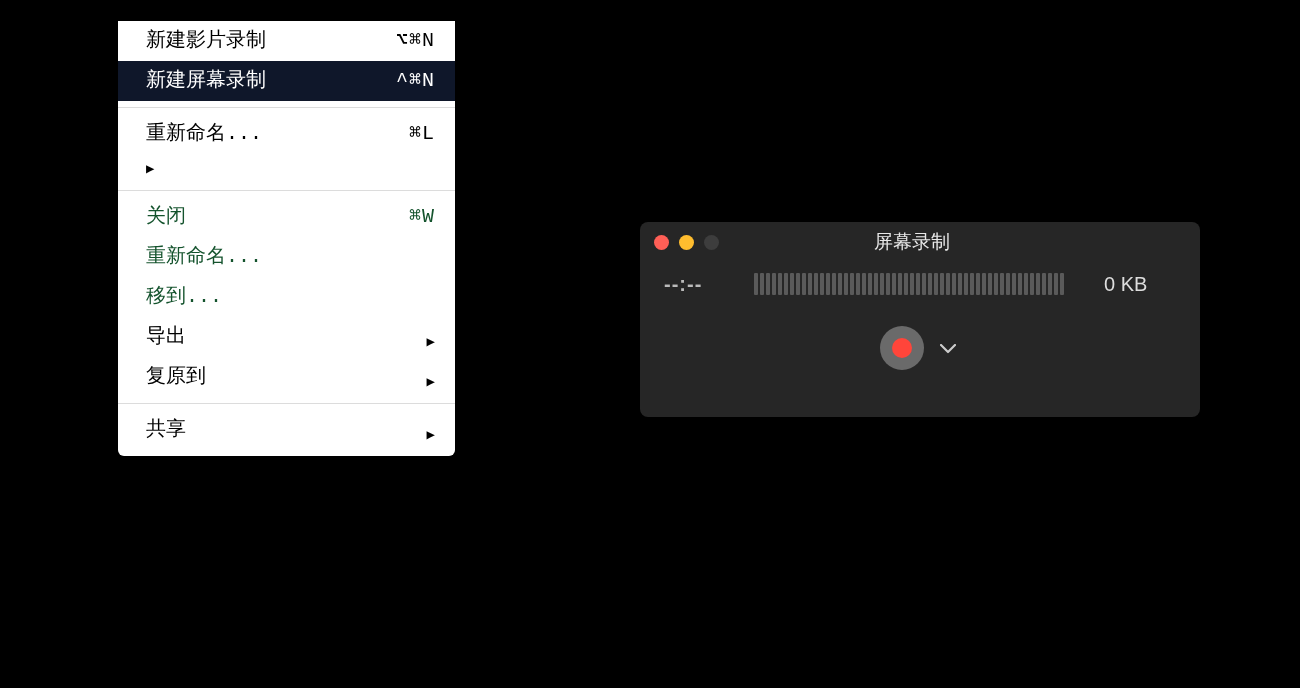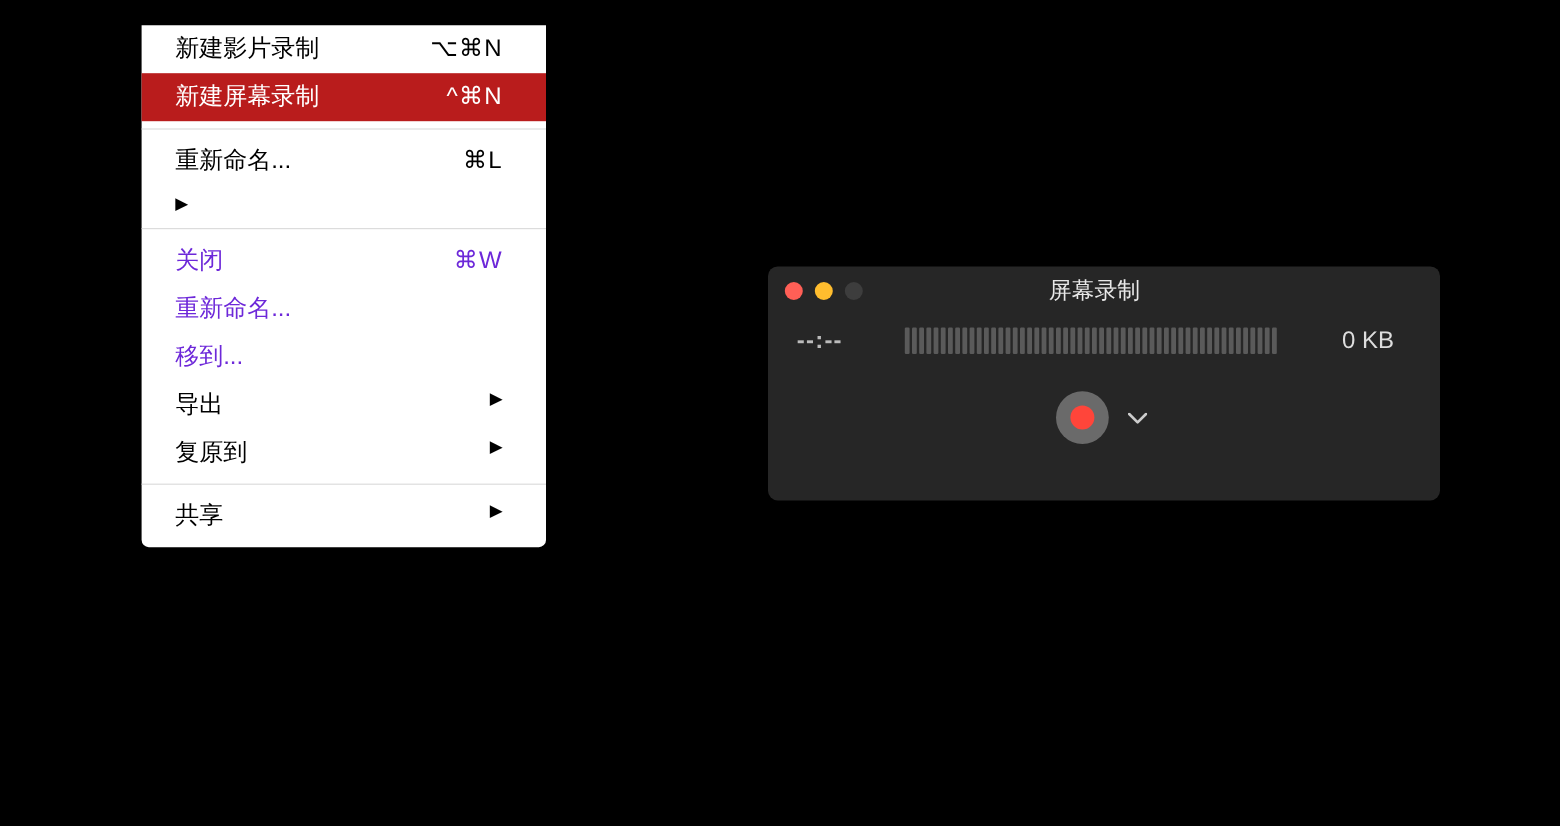--- a/index.html
+++ b/index.html
@@ -18,34 +18,35 @@
       left: 118px;
       top: 21px;
       width: 337px;
       background: #fff;
       border-radius: 0 0 6px 6px;
       box-shadow: 0 6px 24px rgba(0,0,0,0.35);
       padding-bottom: 6px;
     }
     .menu-item {
       display: flex;
-      align-items: flex-start;
+      align-items: flex-end;
       justify-content: space-between;
-      padding: 4px 36px 4px 28px;
+      padding: 4px 20px 4px 28px;
       font-size: 20px;
       color: #000;
       line-height: 1.6;
       white-space: nowrap;
+      font-family: Liberation Mono, monospace;
     }
     .menu-item.highlight {
-      background: #b91c1c;
+      background: #0f172a;
       color: #fff;
     }
     .menu-item.disabled {
-      color: #6d28d9;
+      color: #14532d;
     }
     .menu-item .shortcut {
       font-size: 20px;
       letter-spacing: 1px;
       min-width: 70px;
       text-align: right;
     }
     .menu-item .arrow {
       font-size: 14px;
       color: inherit;
@@ -124,21 +125,21 @@
     .level-meter .tick {
       width: 4px;
       height: 22px;
       background: #5a5a5a;
       border-radius: 1px;
     }
     .filesize {
       color: #ddd;
       font-size: 20px;
       width: 72px;
-      text-align: center;
+      text-align: left;
       white-space: nowrap;
     }
 
     .controls {
       display: flex;
       justify-content: center;
       align-items: center;
       gap: 12px;
       margin-top: 26px;
     }

